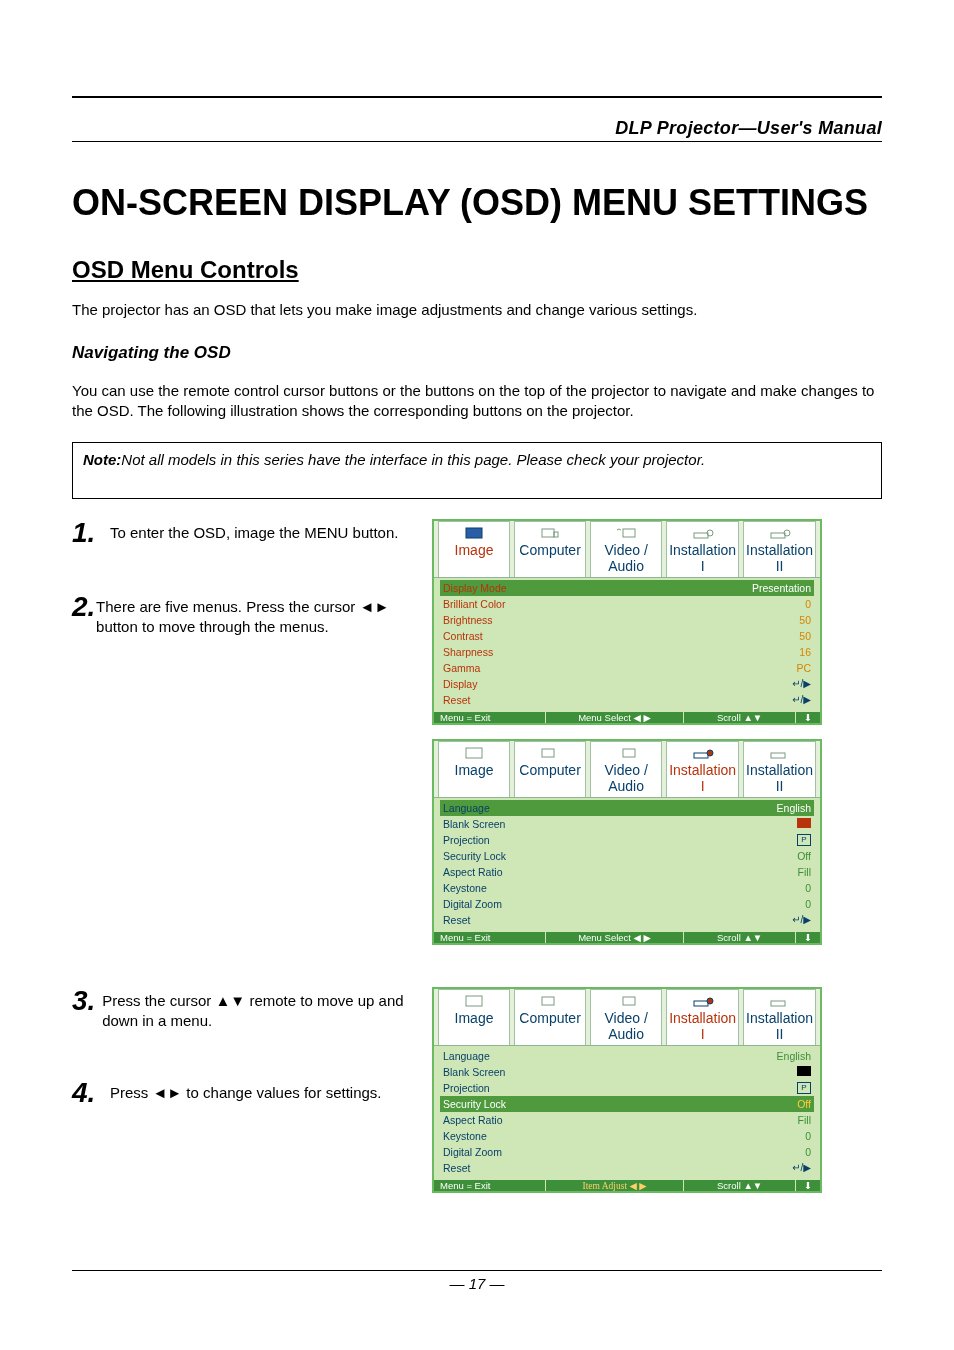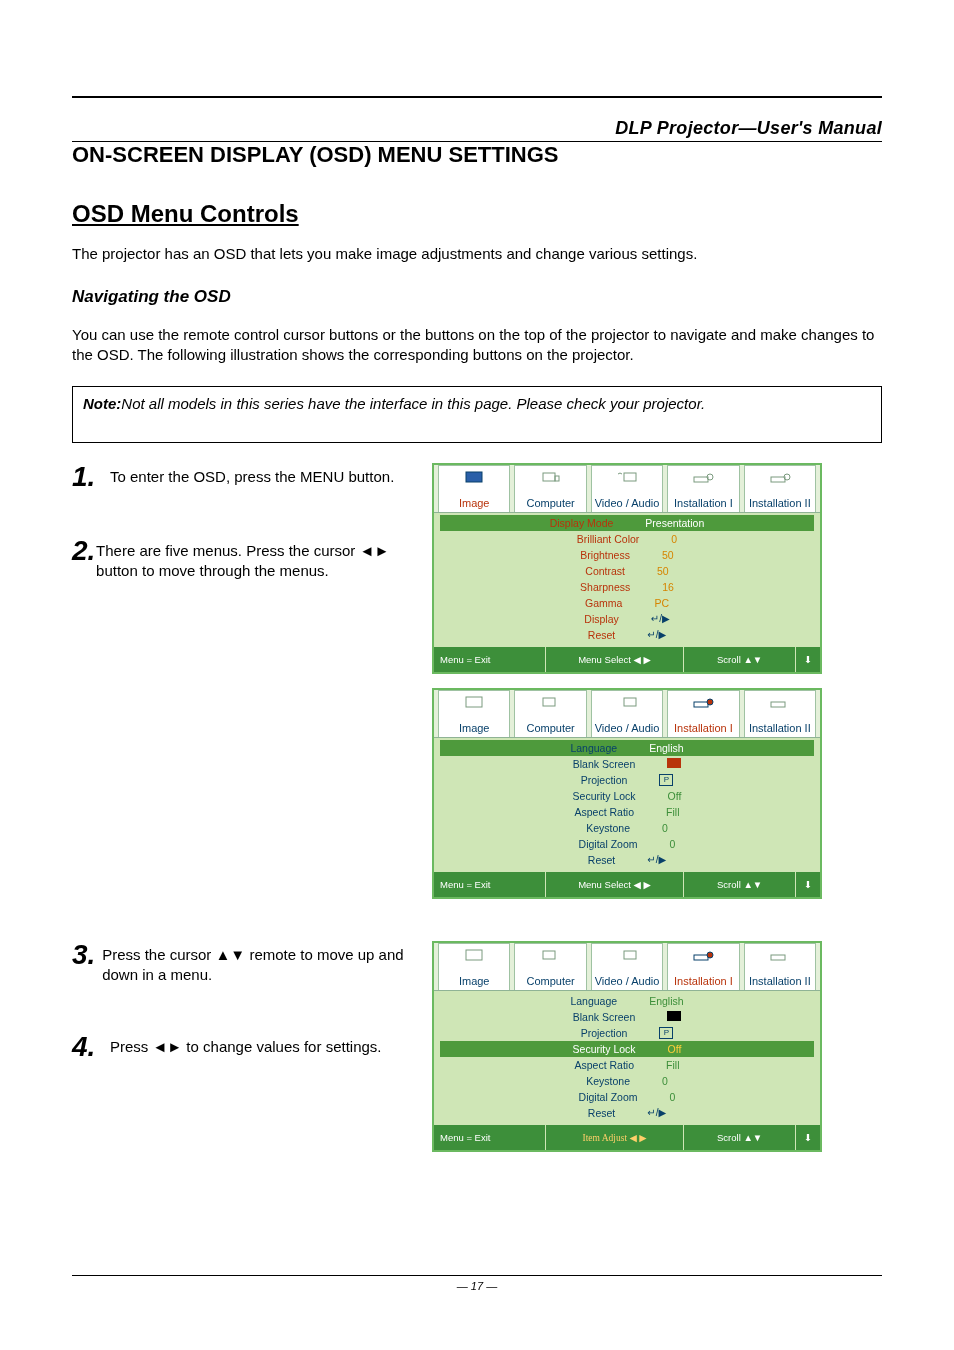--- a/index.html
+++ b/index.html
@@ -18,22 +18,23 @@
   .header-title {
     text-align: right;
     font-style: italic;
     font-weight: bold;
     font-size: 18px;
     margin-top: 20px;
     letter-spacing: .3px;
   }
   .sub-rule { border-top: 1.5px solid #000; margin-top: 2px; }
   .h1 {
-    font-size: 22px;
+    font-size: 36px;
     font-weight: bold;
+    margin-top: 40px;
   }
   .h2 {
     font-size: 24px;
     font-weight: bold;
     margin-top: 32px;
     text-decoration: underline;
   }
   .body-text {
     font-size: 15px;
     margin-top: 16px;
@@ -98,69 +99,69 @@
   .osd-tab {
     flex: 1;
     text-align: center;
     padding: 4px 2px 3px 2px;
     border: 1px solid #9fc2a2;
     border-bottom: none;
     background: #fff;
     display: flex;
     flex-direction: column;
     align-items: center;
-    gap: 13px;
-    font-size: 11px;
+    gap: 2px;
+    font-size: 14px;
   }
   .osd-tab .tab-icon { width: 22px; height: 14px; }
   .osd-tab.active { color: #b8330b; background: #fff; }
   .osd-body { padding: 2px 6px 4px 6px; }
   .osd-row {
     display: flex;
-    justify-content: center;
+    justify-content: space-between;
     padding: 2px 3px;
     gap: 32px;
   }
   .osd-row.hl { background: #4e9a3c; color: #fff; }
   .osd-row .val-orange { color: #d68500; }
   .osd-row .val-blue { color: #08406a; }
   .osd-row .val-green { color: #3d8f3a; }
   .osd-row .label-red { color: #b8330b; }
   .osd-row .label-blue { color: #08406a; }
   .osd-row .mini-swatch { width: 14px; height: 10px; background:#b8330b; display:inline-block; }
   .osd-row .mini-swatch.black { background:#000; }
   .osd-row .mini-box { width:14px; height:12px; border:1px solid #08406a; display:inline-flex; align-items:center; justify-content:center; font-size:8px; }
   .osd-footer {
     display: flex;
     background: #3d8f3a;
     color: #fff;
     font-size: 9.5px;
   }
   .osd-footer > div {
     border-right: 1px solid #cfe6b6;
-    padding: 7px 6px;
+    padding: 0 6px;
     display: flex;
     align-items: center;
     gap: 3px;
   }
   .osd-footer > div:last-child { border-right:none; flex:0 0 24px; justify-content:center; }
   .osd-footer .segA { flex: 1.1; }
   .osd-footer .segB { flex: 1.4; justify-content:center; }
   .osd-footer .segB.orange { color:#ffcf6a;font-family:Liberation Serif, serif; }
   .osd-footer .segC { flex: 1.1; justify-content:center; }
   .enter-icon { font-size:10px; }
   .tab-icon svg { display:block; }
   .footer-bar {
     position: absolute;
     left: 72px; right: 72px;
     bottom: 58px;
     border-top: 1.5px solid #000;
     padding-top: 4px;
     font-style: italic;
-    font-size: 11px;
+    font-size: 15px;
   }
 </style>
 </head>
 <body>
 
 <div class="page">
   <div class="top-rule"></div>
   <div class="header-title">DLP Projector—User's Manual</div>
   <div class="sub-rule"></div>
 
@@ -176,21 +177,21 @@
     <span>Not all models in this series have the interface in this page. Please check your projector.</span>
   </div>
 
   <div class="steps">
 
     <div class="step-row">
       <div class="step-text-col">
         <div>
           <div style="display:flex;">
             <div class="step-num">1.</div>
-            <div class="step-text">To enter the OSD, press the MENU button.</div>
+            <div class="step-text">To enter the OSD, image the MENU button.</div>
           </div>
           <div style="display:flex; margin-top:46px;">
             <div class="step-num">2.</div>
             <div class="step-text">There are five menus. Press the cursor ◄► button to move through the menus.</div>
           </div>
         </div>
       </div>
       <div class="step-panel-col">
 
         <div class="osd">

